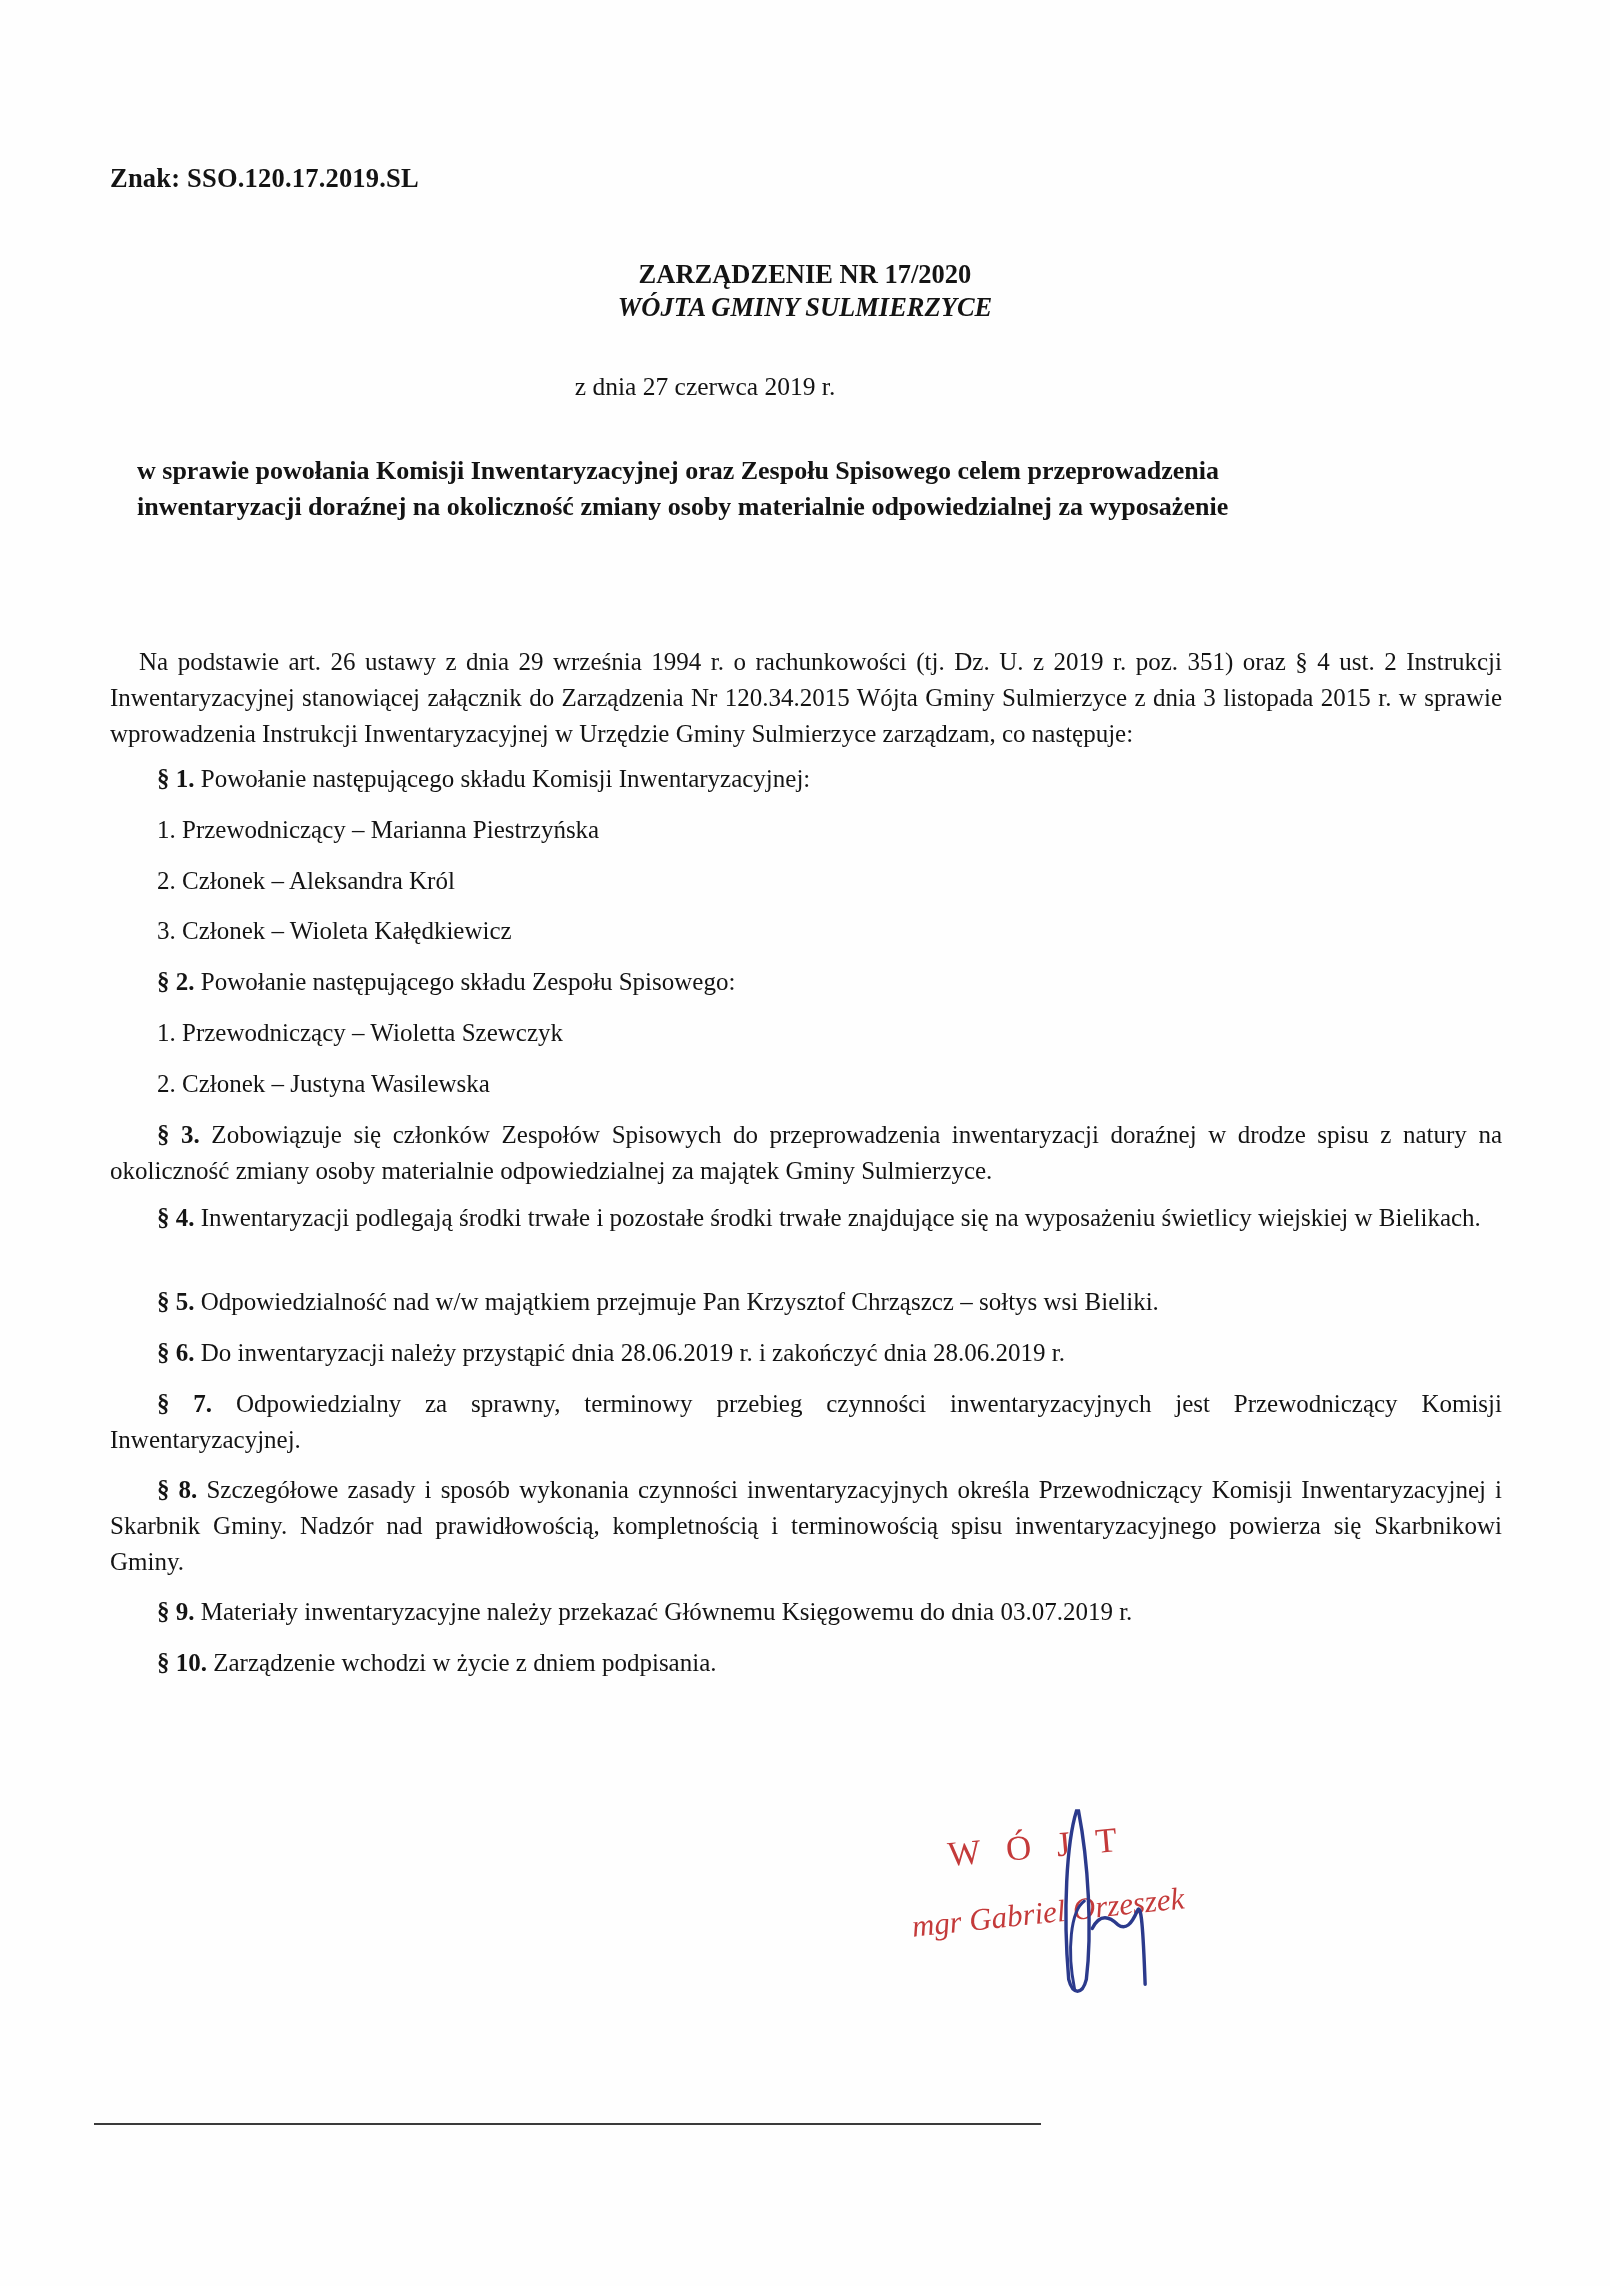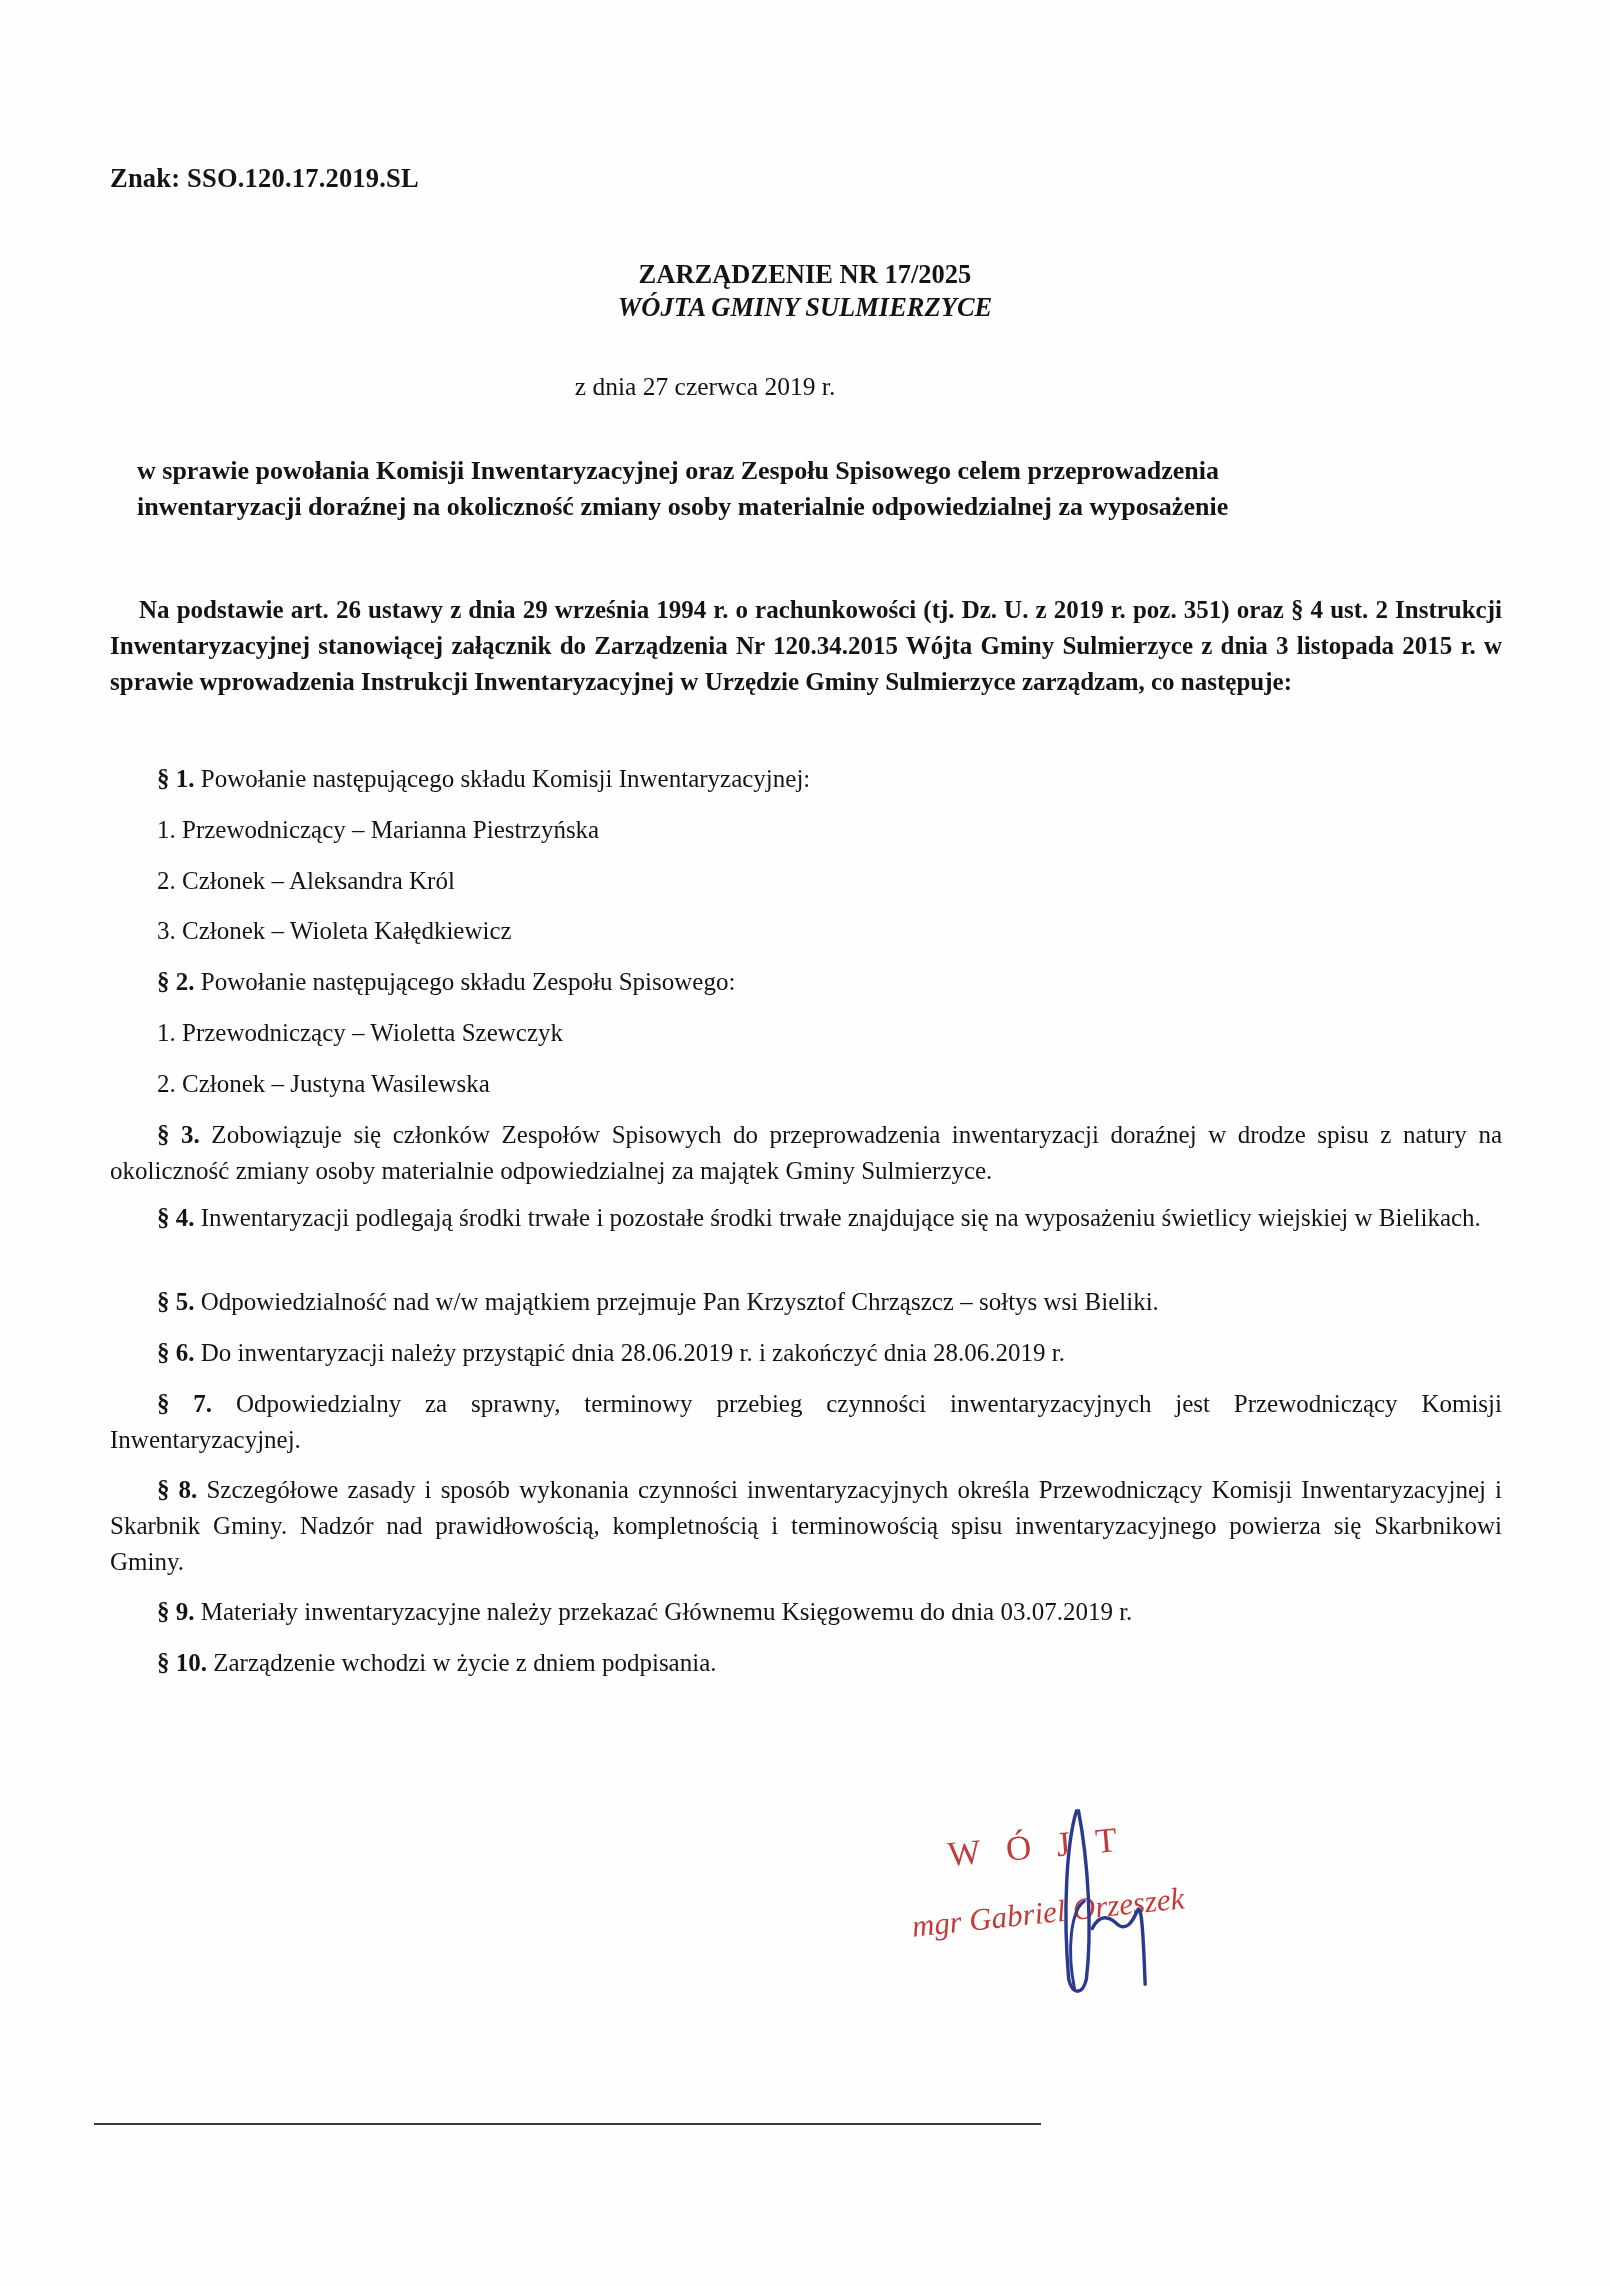--- a/index.html
+++ b/index.html
@@ -8,37 +8,37 @@
     font-family: "Liberation Serif", "DejaVu Serif", serif; color: #141414;
   }
   .abs { position: absolute; }
   .znak { left: 110px; top: 163px; font-size: 26.5px; font-weight: bold; letter-spacing: 0.2px; }
   .title { left: 0; width: 1610px; text-align: center; font-size: 26.5px; font-weight: bold; }
   .t1 { top: 259px; }
   .t2 { top: 292px; font-style: italic; }
   .date { left: 0; width: 1410px; text-align: center; top: 372px; font-size: 25.5px; }
   .subject { left: 137px; width: 1338px; top: 453px; font-size: 26px; font-weight: bold; line-height: 36px; }
   .body { left: 110px; width: 1392px; font-size: 25px; line-height: 36px; }
-  .preamble { top: 592px; text-align: justify; text-indent: 29px; font-weight: bold; }
+  .preamble { top: 644px; text-align: justify; text-indent: 29px; }
   .para { position: absolute; left: 110px; width: 1392px; font-size: 25px; line-height: 36px; text-align: justify; }
   .ind { text-indent: 47px; }
   .item { position: absolute; left: 157px; font-size: 25px; line-height: 36px; text-align: right; }
   .sec { font-weight: bold; }
   .stamp { color: #c43a3a; }
   .stamp-title { left: 946px; top: 1835px; font-size: 35px; letter-spacing: 25.5px; font-family: "Liberation Serif", serif; transform: rotate(-5deg); transform-origin: left top; }
   .stamp-name { left: 910px; top: 1909px; font-size: 31px; font-style: italic; transform: rotate(-6deg); transform-origin: left top; }
   .sig { left: 1049px; top: 1803px; }
   .footer-line { left: 94px; top: 2123px; width: 947px; height: 2px; background: #3a3a3a; }
 </style>
 </head>
 <body>
 
 <div class="abs znak">Znak: SSO.120.17.2019.SL</div>
 
-<div class="abs title t1">ZARZĄDZENIE NR 17/2025</div>
+<div class="abs title t1">ZARZĄDZENIE NR 17/2020</div>
 <div class="abs title t2">WÓJTA GMINY SULMIERZYCE</div>
 <div class="abs date">z dnia  27 czerwca 2019 r.</div>
 
 <div class="abs subject">
   <div>w sprawie powołania Komisji Inwentaryzacyjnej oraz Zespołu Spisowego celem przeprowadzenia</div>
   <div>inwentaryzacji doraźnej na okoliczność zmiany osoby materialnie odpowiedzialnej za wyposażenie</div>
 </div>
 
 <div class="abs body preamble">Na podstawie art. 26 ustawy z dnia 29 września 1994 r. o rachunkowości (tj. Dz. U. z 2019 r. poz. 351) oraz § 4 ust. 2 Instrukcji Inwentaryzacyjnej stanowiącej załącznik do Zarządzenia Nr 120.34.2015 Wójta Gminy Sulmierzyce z dnia 3 listopada 2015 r. w sprawie wprowadzenia Instrukcji Inwentaryzacyjnej w Urzędzie Gminy Sulmierzyce zarządzam, co następuje:</div>
 

